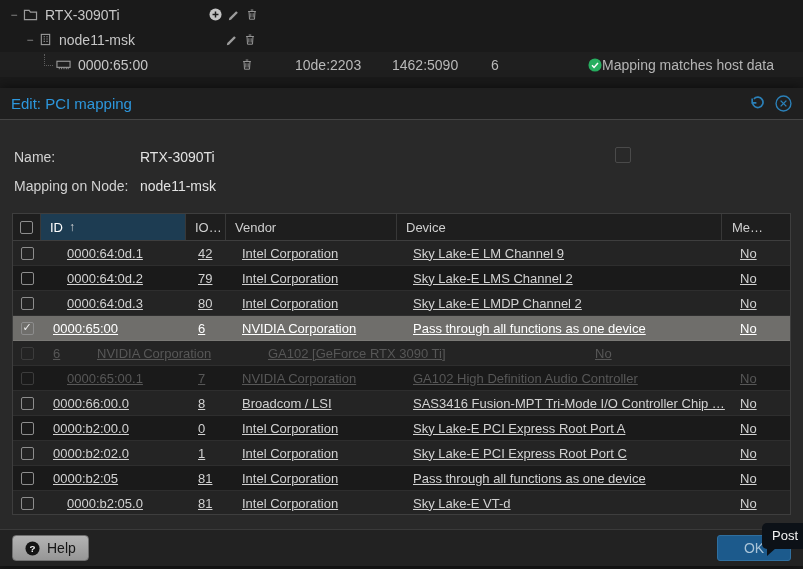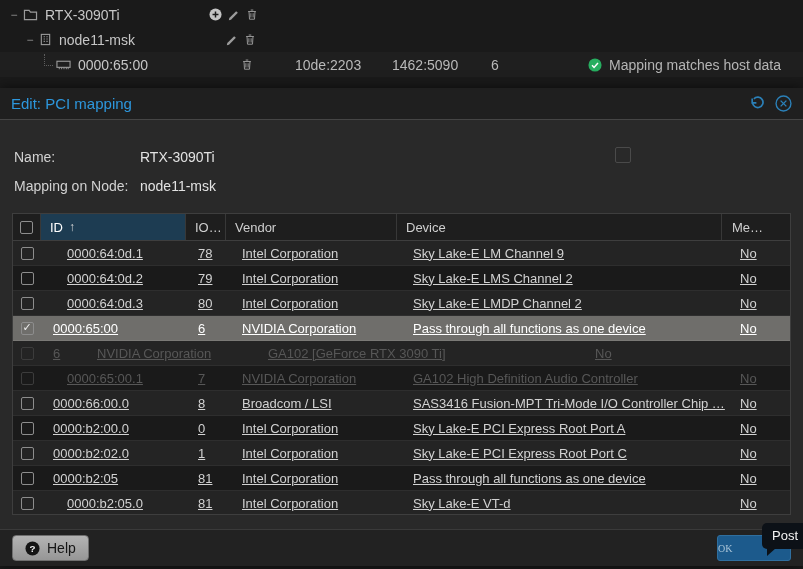--- a/index.html
+++ b/index.html
@@ -13,21 +13,21 @@
   .tree-row { position:relative; height:25px; display:flex; align-items:center; font-size:14px; color:#c6c6c6; }
   .tree-row.band { background:#1f1f1f; }
   .elb { display:inline-block; width:9px; height:12px; border-left:1px dotted #5d5d5d; border-bottom:1px dotted #5d5d5d; margin-bottom:9px; }
   .expander { color:#8a8a8a; font-size:12px; width:12px; text-align:center; }
   .ticon { color:#9a9a9a; display:flex; align-items:center; margin:0 7px 0 3px; }
   .acts { position:absolute; top:0; height:25px; display:flex; align-items:center; gap:6px; color:#9c9c9c; }
   .acts .abtn { display:flex; align-items:center; }
   .acts-r0 { left:209px; } .acts-r1 { left:226px; } .acts-r2 { left:241px; }
   .meta { position:absolute; top:0; height:25px; display:flex; align-items:center; color:#b9b9b9; font-size:14px; }
   .m1 { left:295px; } .m2 { left:392px; } .m3 { left:491px; }
-  .mstatus { left:588px; gap:7px; color:#b5b5b5; }
+  .mstatus { left:588px; color:#b5b5b5; }
   
   .dialog { position:absolute; top:88px; left:0; width:803px; height:478px; background:#292929; box-shadow:0 0 12px rgba(0,0,0,.6); }
   .dhead { position:absolute; top:0; left:0; right:0; height:32px; background:#1f1f1f; border-bottom:1px solid #454545; display:flex; align-items:center; padding:0 11px; }
   .dtitle { color:var(--accent-blue,#2d97dd); font-size:15px; }
   .dhead-icons { margin-left:auto; display:flex; align-items:center; gap:10px; color:#2b80b8; }
   .dhead-icons span { display:flex; }
   
   .flabel { position:absolute; font-size:14px; color:#d2d2d2; }
   .fvalue { position:absolute; font-size:14px; color:#e2e2e2; }
   .lbl-name { left:14px; top:61px; }     .val-name { left:140px; top:61px; }
@@ -49,21 +49,21 @@
   .c { padding:0 9px; overflow:hidden; white-space:nowrap; }
   .c-cb { width:28px; display:flex; justify-content:center; padding:0; }
   .c-id { width:145px; } .c-id.lvl0 { padding-left:12px; } .c-id.lvl1 { padding-left:26px; }
   .c-io { width:47px; padding-left:12px; } .c-vendor { width:171px; } .c-device { width:325px; } .c-me { width:56px; padding:0 11px; }
   .cbx { width:13px; height:13px; border:1px solid #8d8d8d; border-radius:2px; position:relative; }
   .cbx.checked::after { content:"\2713"; position:absolute; left:1px; top:-2px; font-size:11px; color:#f0f0f0; }
   .trow.dis .cbx { border-color:#3c3c3c; }
   
   .dfoot { position:absolute; left:0; right:0; bottom:0; height:37px; background:#222222; border-top:1px solid #3a3a3a; display:flex; align-items:center; padding:0 12px; }
   .help-btn { display:flex; align-items:center; gap:7px; height:26px; padding:0 12px; background:linear-gradient(#b4b4b4,#969696); border:1px solid #6f6f6f; border-radius:4px; color:#161616; font-size:14px; }
-  .ok-btn { margin-left:auto; width:74px; height:26px; display:flex; align-items:center; justify-content:flex-start; background:var(--ok-button,#1c5a8c); border:1px solid #2f6f9f; border-radius:3px; color:#a9c4d8; font-size:10px;font-family:Liberation Serif, serif; }
+  .ok-btn { margin-left:auto; width:74px; height:26px; display:flex; align-items:center; justify-content:center; background:var(--ok-button,#1c5a8c); border:1px solid #2f6f9f; border-radius:3px; color:#a9c4d8; font-size:14px; }
   
   .tooltip { position:absolute; left:762px; top:523px; z-index:10; background:#0c1117; color:#f4f4f4; font-size:13px; padding:5px 26px 6px 10px; border-radius:5px; white-space:nowrap; }
   .tooltip::after { content:""; position:absolute; left:5px; bottom:-7px; width:0; height:0; border-top:8px solid #0c1117; border-right:9px solid transparent; }
 </style>
 </head>
 <body style="--accent-blue: #2d97dd; --sorted-header: #1d3c52; --selected-row: #6f6e6b; --success-green: #27ae60; --ok-button: #1c5a8c;">
 
 <div class="screen">
 
   <div class="tree">
@@ -188,21 +188,21 @@
         <div class="th th-vendor">Vendor</div>
         <div class="th th-device">Device</div>
         <div class="th th-me" style="border-right:none;">Me…</div>
       </div>
       <div>
           <div class="trow alt-a">
     <div class="c c-cb">
               <span class="cbx"></span>
             </div>
     <div class="c c-id lvl1">0000:64:0d.1</div>
-    <div class="c c-io">78</div>
+    <div class="c c-io">42</div>
     <div class="c c-vendor">Intel Corporation</div>
     <div class="c c-device">Sky Lake-E LM Channel 9</div>
     <div class="c c-me">No</div>
   </div>
           <div class="trow alt-b">
     <div class="c c-cb">
               <span class="cbx"></span>
             </div>
     <div class="c c-id lvl1">0000:64:0d.2</div>
     <div class="c c-io">79</div>

